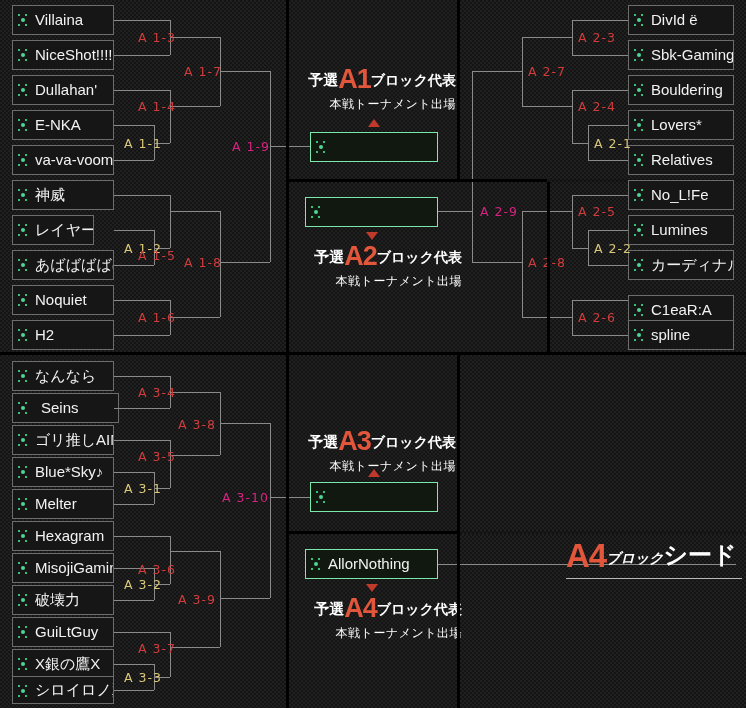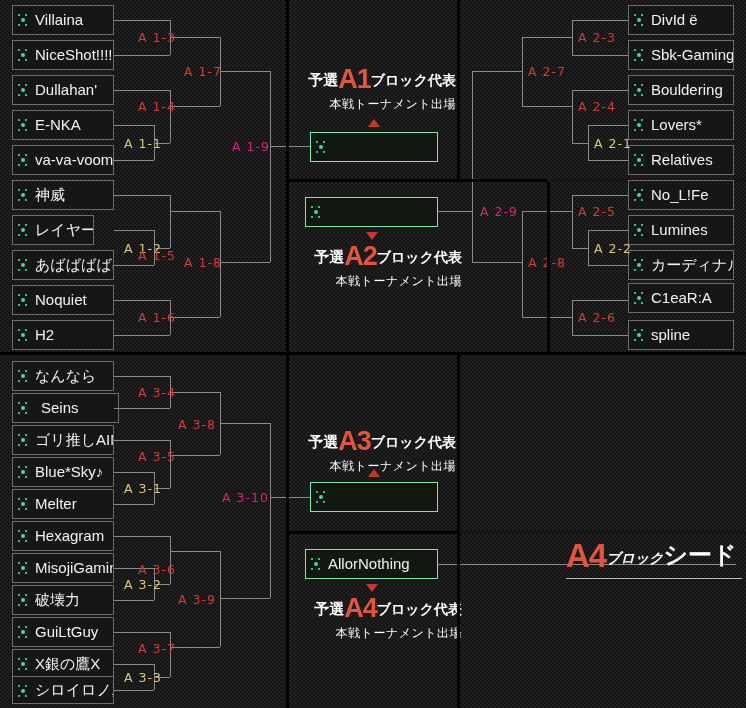--- a/index.html
+++ b/index.html
@@ -366,21 +366,21 @@
 <div class="team jp" style="left:628px;top:250px;width:106px;">
   <span class="mk">
       <i class="a"></i>
       <i class="b"></i>
       <i class="c"></i>
       <i class="d"></i>
       <i class="e"></i>
     </span>
   <span>カーディナルス</span>
 </div>
-<div class="team" style="left:628px;top:283px;width:106px;">
+<div class="team" style="left:628px;top:295px;width:106px;">
   <span class="mk">
       <i class="a"></i>
       <i class="b"></i>
       <i class="c"></i>
       <i class="d"></i>
       <i class="e"></i>
     </span>
   <span>C1eaR:A</span>
 </div>
 <div class="team" style="left:628px;top:320px;width:106px;">

